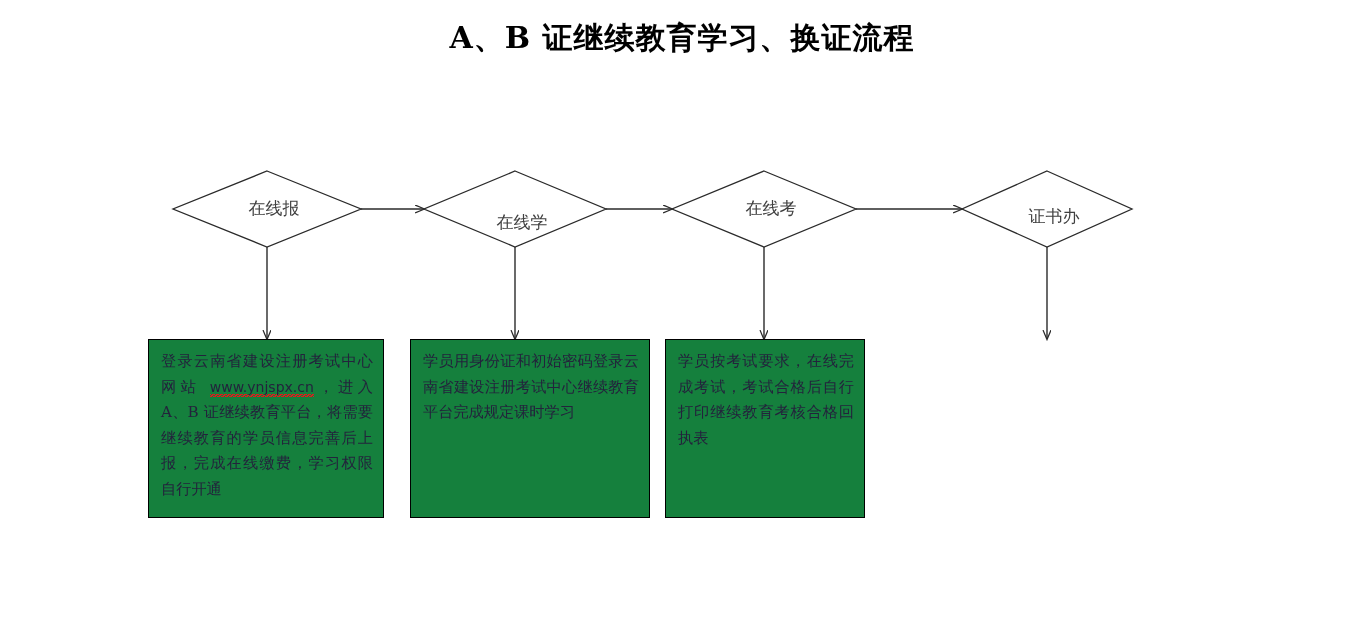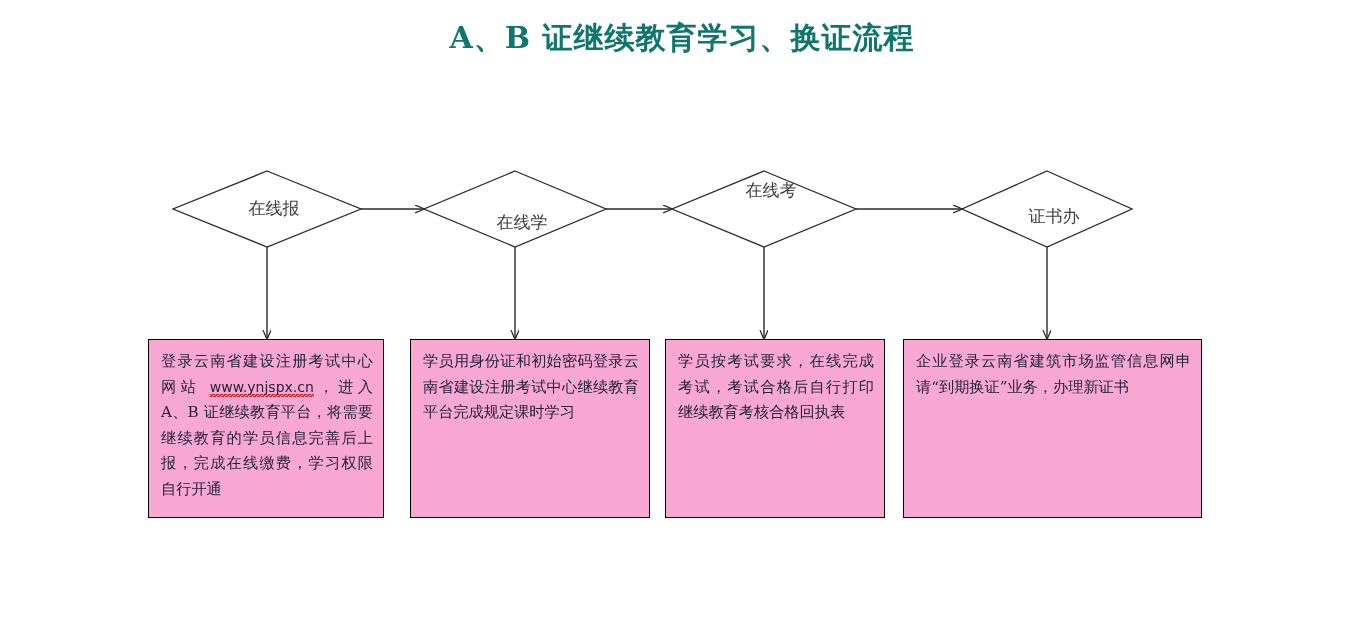--- a/index.html
+++ b/index.html
@@ -20,21 +20,21 @@
   #page-title {
     position: absolute;
     left: 0;
     top: 18px;
     width: 1364px;
     text-align: center;
     font-family: "DejaVu Serif", "Liberation Serif", serif;
     font-weight: bold;
     font-size: 30px;
     letter-spacing: 1px;
-    color: #0f766e;
+    color: #000000;
     white-space: nowrap;
   }
 
   
   #flow-canvas {
     position: absolute;
     left: 0;
     top: 0;
     width: 1364px;
     height: 623px;
@@ -57,21 +57,21 @@
     color: #404040;
     white-space: nowrap;
     transform: translate(-50%, -50%);
   }
 
   
   .process-box {
     position: absolute;
     box-sizing: border-box;
     border: 1.3px solid #000000;
-    background: #f9a8d4;
+    background: #15803d;
   }
   .process-box-text {
     position: absolute;
     left: 12px;
     top: 9px;
     right: 10px;
     font-family: "DejaVu Serif", "Liberation Serif", serif;
     font-size: 15.2px;
     line-height: 25.5px;
     color: #23233c;
@@ -114,27 +114,24 @@
       <line x1="361" y1="209" x2="424" y2="209" stroke="#2a2a2a" stroke-width="1.4" marker-end="url(#arrowhead)"></line>
       <line x1="606" y1="209" x2="672" y2="209" stroke="#2a2a2a" stroke-width="1.4" marker-end="url(#arrowhead)"></line>
       <line x1="856" y1="209" x2="962" y2="209" stroke="#2a2a2a" stroke-width="1.4" marker-end="url(#arrowhead)"></line>
       <line x1="267" y1="247" x2="267" y2="339" stroke="#2a2a2a" stroke-width="1.4" marker-end="url(#arrowhead)"></line>
       <line x1="515" y1="247" x2="515" y2="339" stroke="#2a2a2a" stroke-width="1.4" marker-end="url(#arrowhead)"></line>
       <line x1="764" y1="247" x2="764" y2="339" stroke="#2a2a2a" stroke-width="1.4" marker-end="url(#arrowhead)"></line>
       <line x1="1047" y1="247" x2="1047" y2="339" stroke="#2a2a2a" stroke-width="1.4" marker-end="url(#arrowhead)"></line>
     </svg>
 <div class="diamond-label" style="left: 274px; top: 209px;">在线报</div>
     <div class="diamond-label" style="left: 522px; top: 223px;">在线学</div>
-    <div class="diamond-label" style="left: 771px; top: 191px;">在线考</div>
+    <div class="diamond-label" style="left: 771px; top: 209px;">在线考</div>
     <div class="diamond-label" style="left: 1054px; top: 217px;">证书办</div>
     <div class="process-box" style="left: 148px; top: 339px; width: 236px; height: 179px;">
       <div class="process-box-text">登录云南省建设注册考试中心网站 <span class="url">www.ynjspx.cn</span>，进入 A、B 证继续教育平台，将需要继续教育的学员信息完善后上报，完成在线缴费，学习权限自行开通</div>
     </div>
     <div class="process-box" style="left: 410px; top: 339px; width: 240px; height: 179px;">
       <div class="process-box-text">学员用身份证和初始密码登录云南省建设注册考试中心继续教育平台完成规定课时学习</div>
     </div>
-    <div class="process-box" style="left: 665px; top: 339px; width: 220px; height: 179px;">
+    <div class="process-box" style="left: 665px; top: 339px; width: 200px; height: 179px;">
       <div class="process-box-text">学员按考试要求，在线完成考试，考试合格后自行打印继续教育考核合格回执表</div>
-    </div>
-    <div class="process-box" style="left: 903px; top: 339px; width: 299px; height: 179px;">
-      <div class="process-box-text">企业登录云南省建筑市场监管信息网申请“到期换证”业务，办理新证书</div>
     </div>
   </div>
 
 </body></html>

